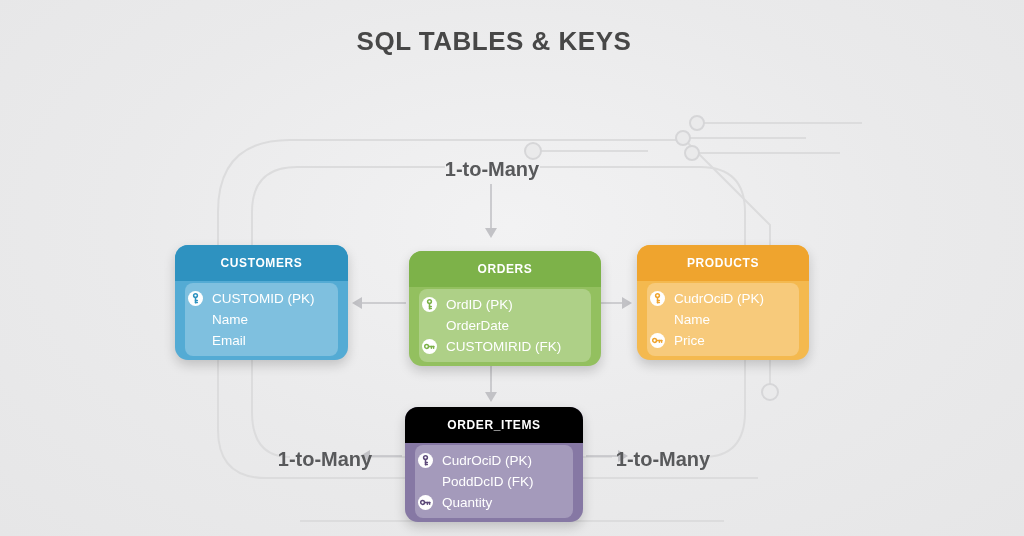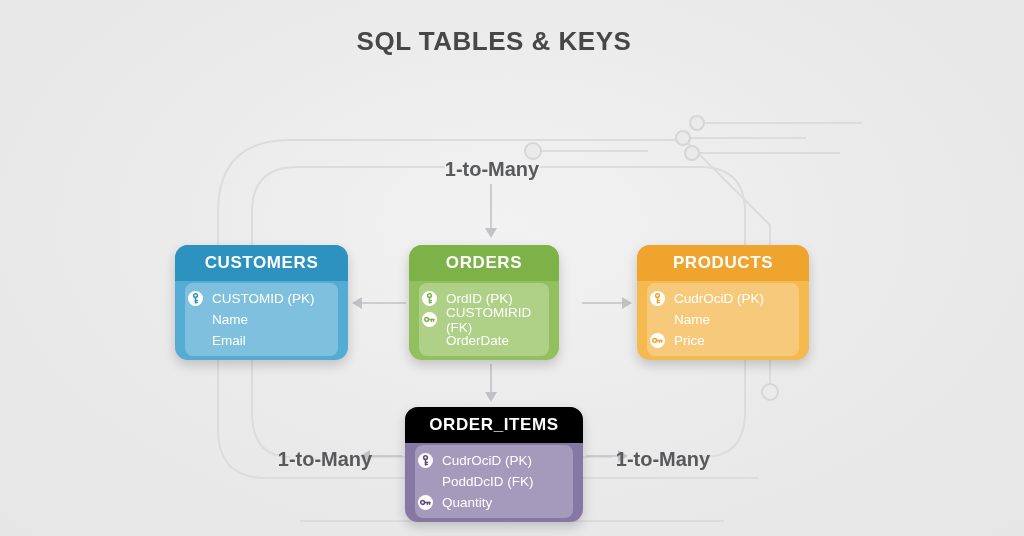--- a/index.html
+++ b/index.html
@@ -28,21 +28,21 @@
   .card{
     position:absolute;
     height:115px;
     border-radius:13px;
     box-shadow:0 5px 12px rgba(0,0,0,0.18);
   }
   .card-header{
     height:36px;line-height:36px;
     text-align:center;
     border-radius:13px 13px 0 0;
-    color:#ffffff;font-size:17px;font-weight:700;letter-spacing:0.6px;
+    color:#ffffff;font-size:12px;font-weight:700;letter-spacing:0.6px;
   }
   .card-body{
     margin:2px 10px 10px 10px;
     border-radius:8px;
     background:rgba(255,255,255,0.25);
     padding:5px 3px;
   }
   .row{
     display:flex;align-items:center;
     height:21px;
@@ -129,55 +129,55 @@
         <span class="icon"></span>
         <span class="row-text">Name</span>
       </div>
       <div class="row">
         <span class="icon"></span>
         <span class="row-text">Email</span>
       </div>
     </div>
   </div>
 
-  <div class="card card-green" style="left:409px;top:245px;width:150px;">
+  <div class="card card-green" style="left:409px;top:251px;width:192px;">
     <div class="card-header">ORDERS</div>
     <div class="card-body">
       <div class="row">
         <span class="icon">
           <svg width="15" height="15" viewBox="0 0 15 15">
               <circle cx="7.5" cy="7.5" r="7.5" fill="#fff"></circle>
               <g stroke="currentColor" stroke-width="1.5" fill="none" stroke-linecap="round">
                 <circle cx="7.5" cy="4.6" r="1.9"></circle>
                 <path d="M7.5 6.6 V11.8"></path>
                 <path d="M7.5 9.4 H9.3"></path>
                 <path d="M7.5 11.6 H9.3"></path>
               </g>
             </svg>
         </span>
         <span class="row-text">OrdID (PK)</span>
+      </div>
+      <div class="row">
+        <span class="icon"></span>
+        <span class="row-text">OrderDate</span>
       </div>
       <div class="row">
         <span class="icon">
           <svg width="15" height="15" viewBox="0 0 15 15">
               <circle cx="7.5" cy="7.5" r="7.5" fill="#fff"></circle>
               <g stroke="currentColor" stroke-width="1.5" fill="none" stroke-linecap="round">
                 <circle cx="4.6" cy="7.5" r="1.9"></circle>
                 <path d="M6.6 7.5 H11.8"></path>
                 <path d="M9.4 7.5 V9.3"></path>
                 <path d="M11.6 7.5 V9.3"></path>
               </g>
             </svg>
         </span>
         <span class="row-text">CUSTOMIRID (FK)</span>
       </div>
-      <div class="row">
-        <span class="icon"></span>
-        <span class="row-text">OrderDate</span>
-      </div>
     </div>
   </div>
 
   <div class="card card-orange" style="left:637px;top:245px;width:172px;">
     <div class="card-header">PRODUCTS</div>
     <div class="card-body">
       <div class="row">
         <span class="icon">
           <svg width="15" height="15" viewBox="0 0 15 15">
               <circle cx="7.5" cy="7.5" r="7.5" fill="#fff"></circle>

